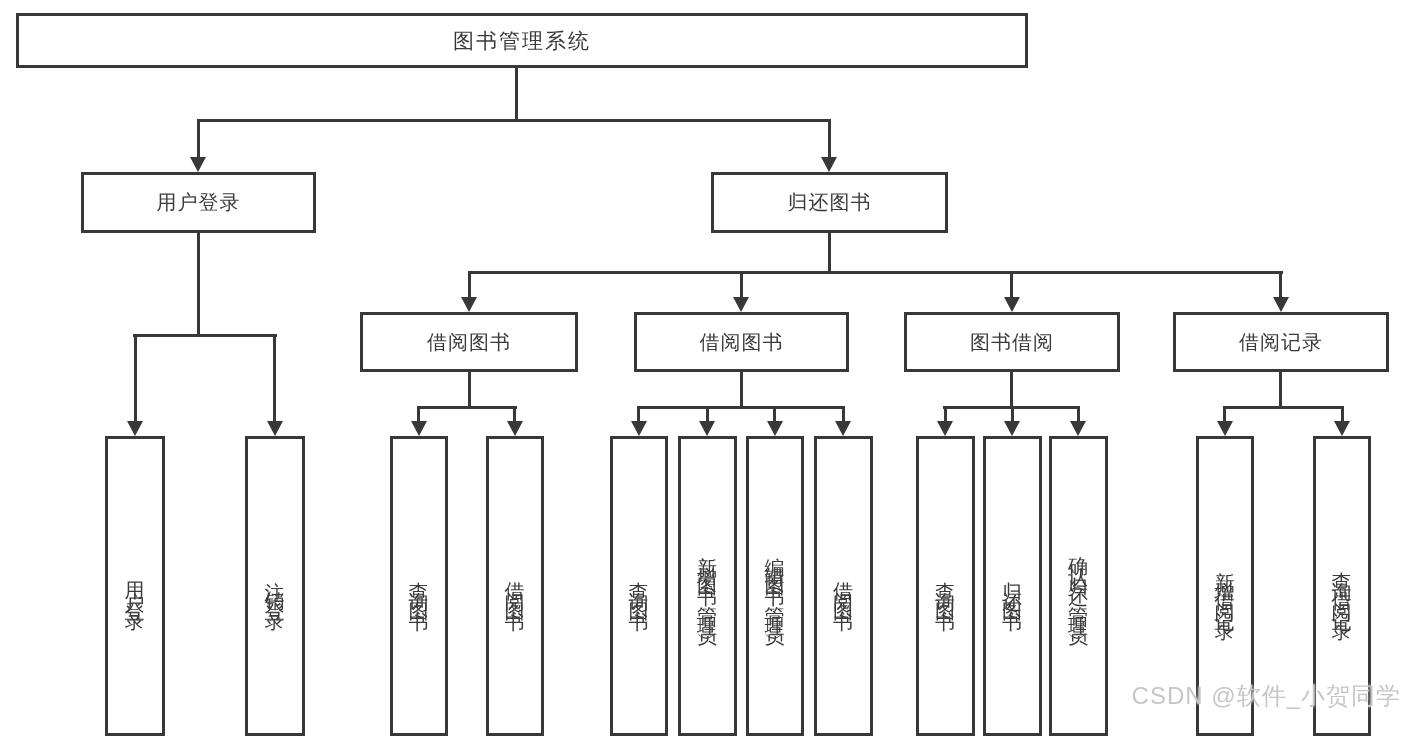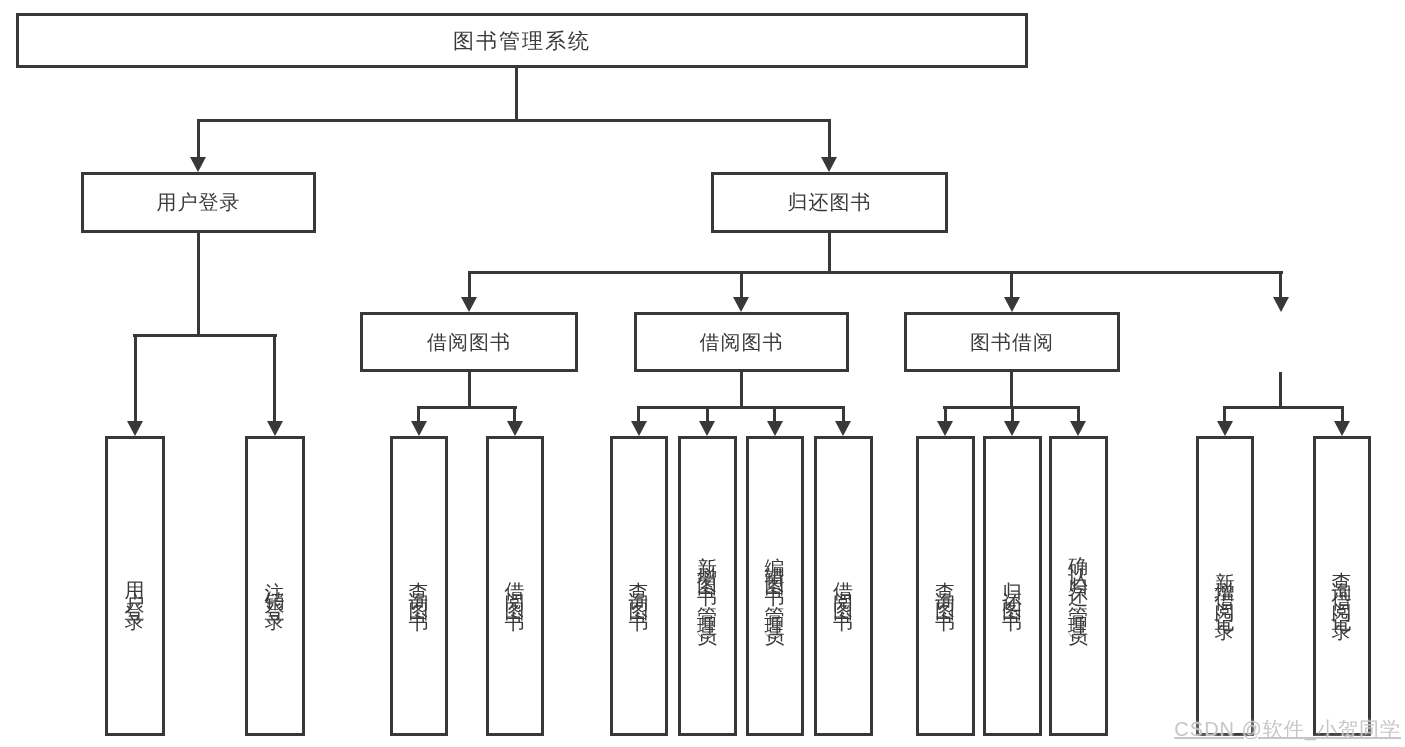--- a/index.html
+++ b/index.html
@@ -25,24 +25,23 @@
     font-size:20px;line-height:1;letter-spacing:10px;white-space:nowrap;
   }
   .vline{position:absolute;width:3px;background:var(--line);}
   .hline{position:absolute;height:3px;background:var(--line);}
   .arrow{
     position:absolute;width:0;height:0;
     border-left:8px solid transparent;border-right:8px solid transparent;
     border-top:15px solid var(--line);
   }
   .watermark{
-    position:absolute;right:4px;top:716px;z-index:5;font-size:20px;
+    position:absolute;right:4px;top:680px;z-index:5;font-size:24px;
     color:var(--watermark);letter-spacing:1px;white-space:nowrap;
     text-shadow:0 0 3px rgba(255,255,255,0.9);
-    text-decoration:underline;
   }
 </style>
 </head>
 <body>
 
 <div class="canvas">
 
   <div class="node node-root" style="left:16px;top:13px;width:1012px;height:55px;">
     <span class="hlabel">图书管理系统</span>
   </div>
@@ -80,20 +79,23 @@
   <div class="arrow" style="left:1273px;top:297px;"></div>
 
   <div class="node" style="left:360px;top:312px;width:218px;height:60px;">
     <span class="hlabel">借阅图书</span>
   </div>
   <div class="node" style="left:634px;top:312px;width:215px;height:60px;">
     <span class="hlabel">借阅图书</span>
   </div>
   <div class="node" style="left:904px;top:312px;width:216px;height:60px;">
     <span class="hlabel">图书借阅</span>
+  </div>
+  <div class="node" style="left:1173px;top:312px;width:216px;height:60px;">
+    <span class="hlabel">借阅记录</span>
   </div>
 
   <div class="vline" style="left:468px;top:372px;height:35px;"></div>
   <div class="hline" style="left:417px;top:406px;width:100px;"></div>
   <div class="vline" style="left:417px;top:407px;height:14px;"></div>
   <div class="arrow" style="left:411px;top:421px;"></div>
   <div class="vline" style="left:513px;top:407px;height:14px;"></div>
   <div class="arrow" style="left:507px;top:421px;"></div>
 
   <div class="vline" style="left:740px;top:372px;height:35px;"></div>

